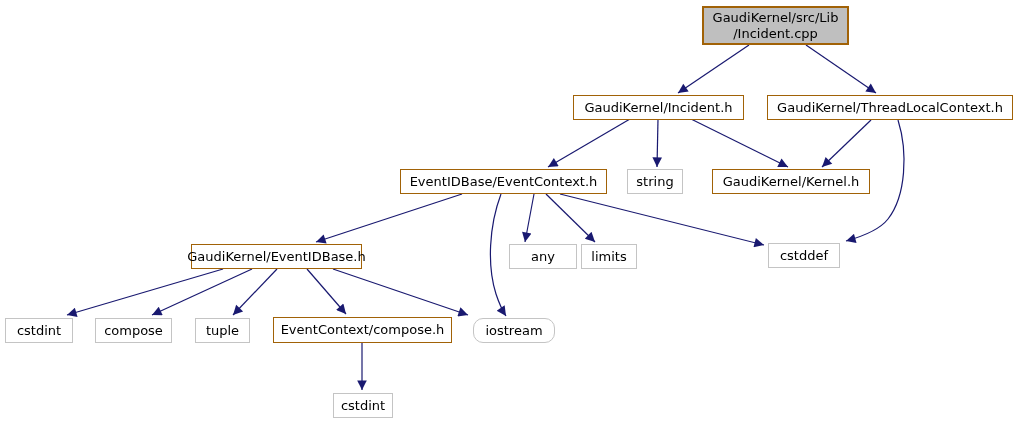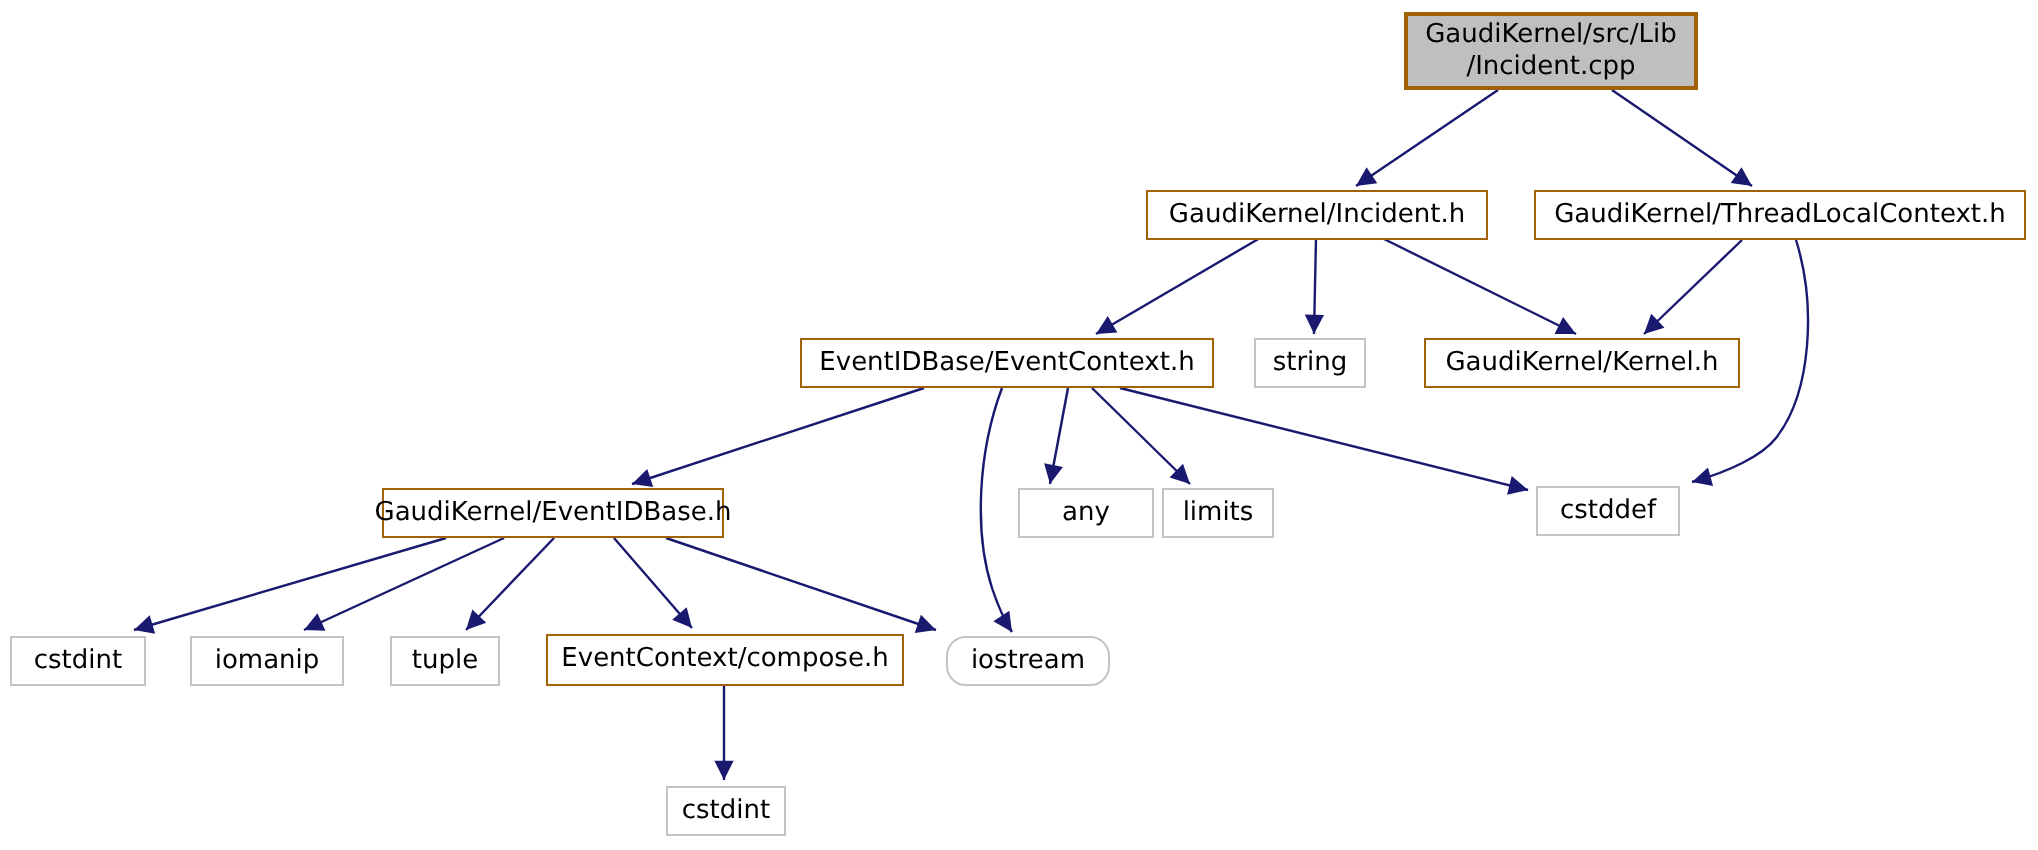--- a/index.html
+++ b/index.html
@@ -89,19 +89,19 @@
   <div class="node header" style="left:573px; top:95px; width:171px; height:25px;">GaudiKernel/Incident.h</div>
   <div class="node header" style="left:767px; top:95px; width:246px; height:25px;">GaudiKernel/ThreadLocalContext.h</div>
   <div class="node header" style="left:400px; top:169px; width:207px; height:25px;">EventIDBase/EventContext.h</div>
   <div class="node system" style="left:627px; top:169px; width:56px;  height:25px;">string</div>
   <div class="node header" style="left:712px; top:169px; width:158px; height:25px;">GaudiKernel/Kernel.h</div>
   <div class="node header" style="left:191px; top:244px; width:171px; height:25px;">GaudiKernel/EventIDBase.h</div>
   <div class="node system" style="left:509px; top:244px; width:68px;  height:25px;">any</div>
   <div class="node system" style="left:581px; top:244px; width:56px;  height:25px;">limits</div>
   <div class="node system" style="left:768px; top:243px; width:72px;  height:25px;">cstddef</div>
   <div class="node system" style="left:5px;   top:318px; width:68px;  height:25px;">cstdint</div>
-  <div class="node system" style="left:95px;  top:318px; width:77px;  height:25px;">iomanip</div>
+  <div class="node system" style="left:95px;  top:318px; width:77px;  height:25px;">compose</div>
   <div class="node system" style="left:195px; top:318px; width:55px;  height:25px;">tuple</div>
   <div class="node header" style="left:273px; top:317px; width:179px; height:26px;">EventContext/compose.h</div>
   <div class="node system" style="left:473px; top:318px; width:82px;  height:25px;border-radius:10px;">iostream</div>
   <div class="node system" style="left:333px; top:393px; width:60px;  height:25px;">cstdint</div>
 
 </div>
 
 </body></html>

